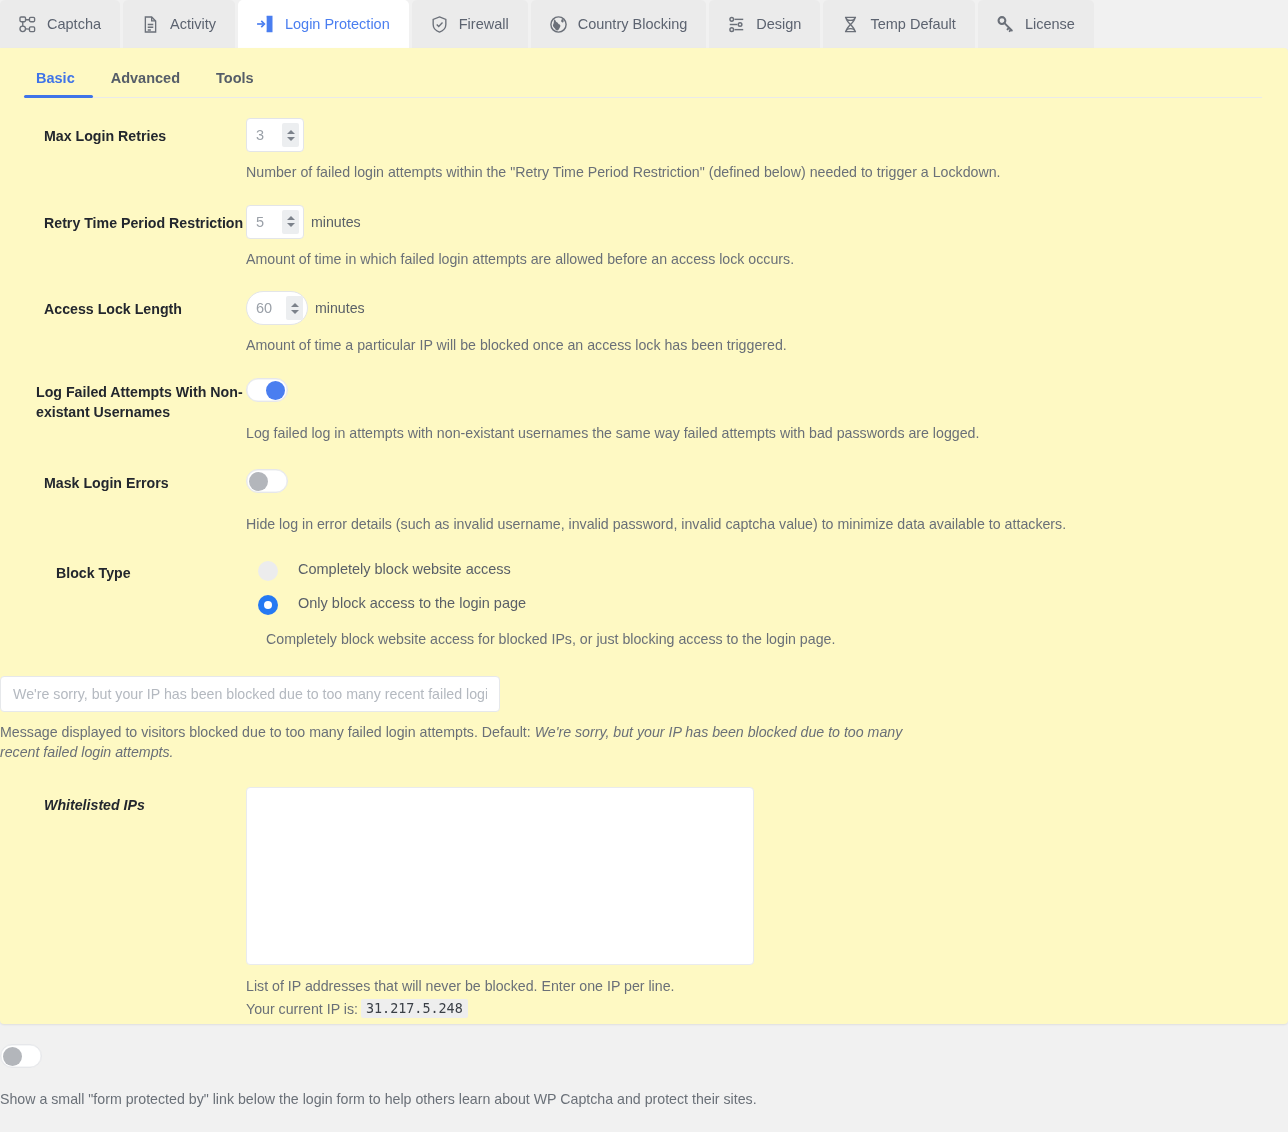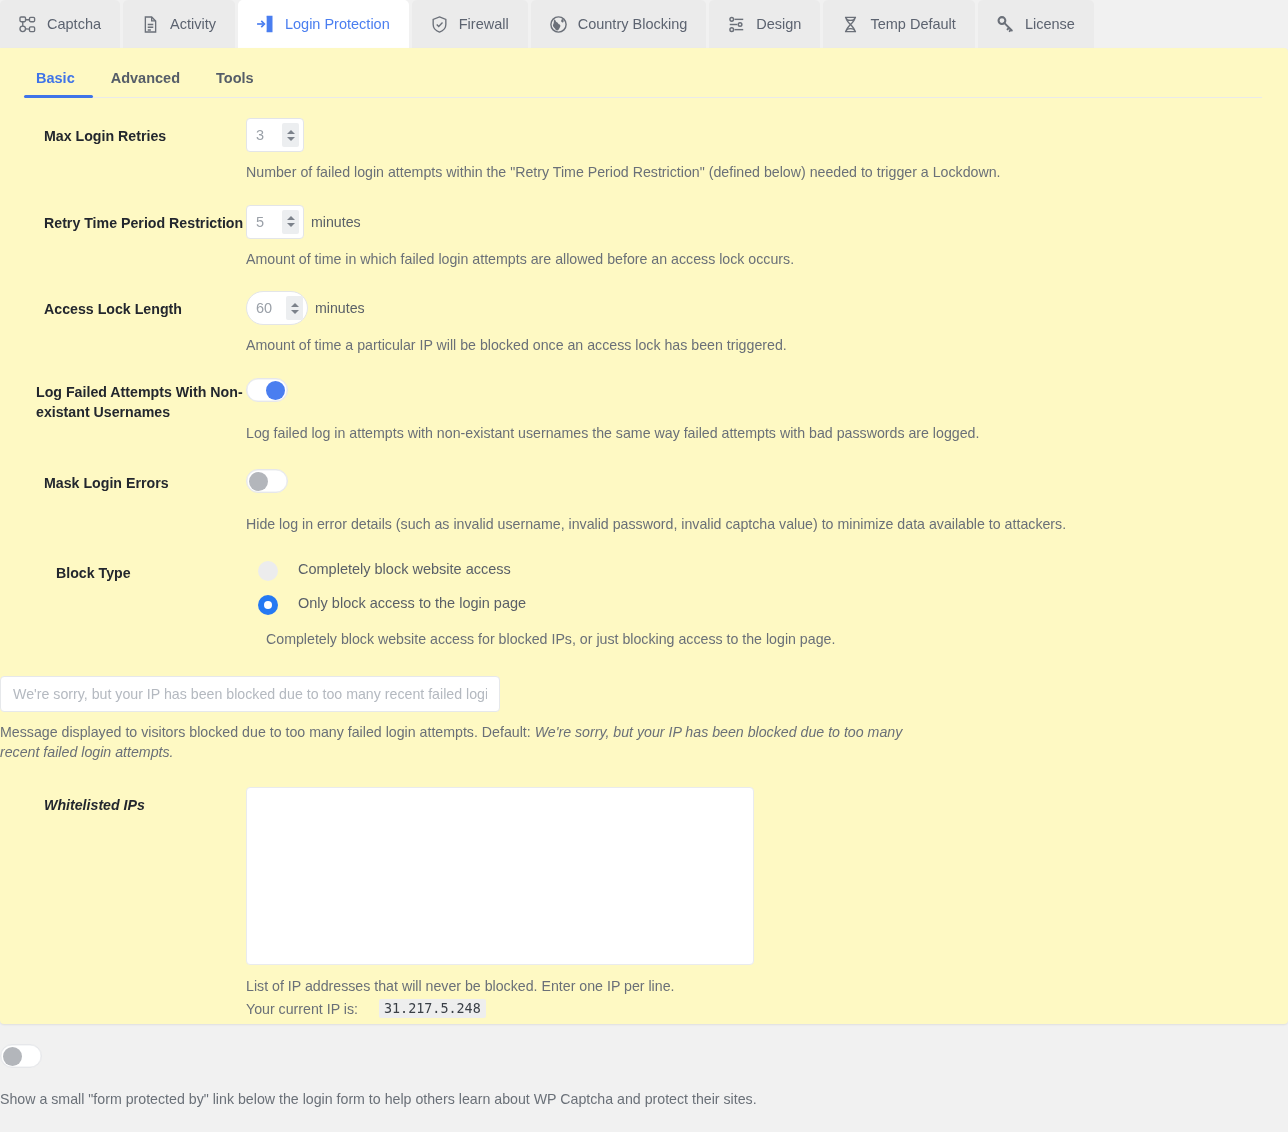--- a/index.html
+++ b/index.html
@@ -272,21 +272,21 @@
     resize: none;
     background: #fff;
   }
 
   .iprow {
     font-size: 14.2px;
     color: #6a7078;
     margin-top: 3px;
     display: flex;
     align-items: center;
-    gap: 21px;
+    gap: 3px;
   }
   code.ip {
     font-family: "DejaVu Sans Mono", monospace;
     font-size: 13.4px;
     background: #eeeeee;
     color: #3a3f46;
     padding: 2px 5px;
     border-radius: 2px;
   }
 

